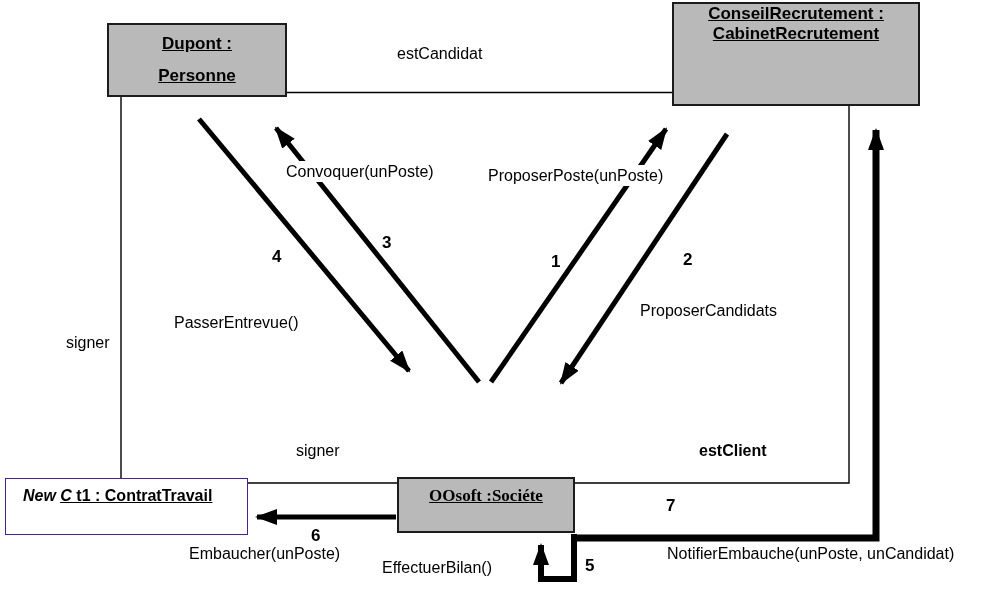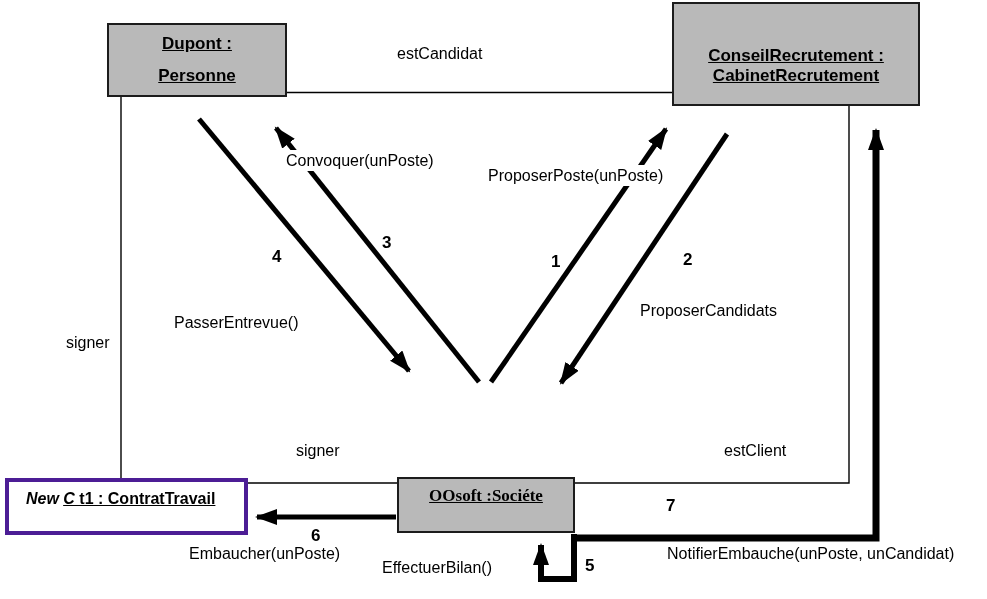--- a/index.html
+++ b/index.html
@@ -15,25 +15,25 @@
     position:absolute;
     background:var(--box-fill,#b9b9b9);
     border:2px solid var(--box-border,#1c1c1c);
     box-sizing:border-box;
     display:flex;flex-direction:column;align-items:center;
     font-weight:bold;font-size:17px;color:#000;
     z-index:1;
   }
   .obox .ln{text-decoration:underline;white-space:nowrap;}
   #box-personne{left:107px;top:23px;width:180px;height:74px;justify-content:space-between;padding:9px 10px;}
-  #box-cabinet{left:672px;top:2px;width:248px;height:104px;justify-content:flex-start;padding-top:42px;line-height:20px;}
+  #box-cabinet{left:672px;top:2px;width:248px;height:104px;justify-content:flex-start;line-height:20px;}
   #box-societe{left:397px;top:477px;width:178px;height:56px;justify-content:flex-start;padding-top:7px;font-family:Liberation Serif, serif;}
   #box-contrat{
     left:5px;top:478px;width:243px;height:57px;
-    background:#ffffff;border:4px solid #4c1d95;
+    background:#ffffff;border:1px solid #4c1d95;
     align-items:flex-start;padding:8px 0 0 17px;font-size:16px;
     white-space:nowrap;
   }
   #box-contrat .it{font-style:italic;}
   #box-contrat .ug{text-decoration:underline;}
   #box-contrat .ug .it{text-decoration:underline;}
   
   #wires{position:absolute;left:0;top:0;z-index:2;pointer-events:none;}
   
   .lbl{
@@ -86,23 +86,23 @@
     <line x1="491" y1="382" x2="666" y2="129" stroke="#000" stroke-width="5" marker-end="url(#ah)"></line>
     <line x1="727" y1="134" x2="561" y2="383" stroke="#000" stroke-width="5" marker-end="url(#ah)"></line>
     <line x1="396" y1="517" x2="257" y2="517" stroke="#000" stroke-width="5" marker-end="url(#ah)"></line>
     <polyline points="574,534 574,579 541,579 541,545" fill="none" stroke="#000" stroke-width="6" marker-end="url(#ah)"></polyline>
     <polyline points="576,538 876,538 876,130" fill="none" stroke="#000" stroke-width="7" marker-end="url(#ah)"></polyline>
   </svg>
 
   <div class="lbl" style="left:397px;top:44px;">estCandidat</div>
   <div class="lbl" style="left:66px;top:333px;">signer</div>
   <div class="lbl" style="left:296px;top:441px;">signer</div>
-  <div class="lbl" style="left:724px;top:441px;">estClient</div>
+  <div class="lbl" style="left:699px;top:441px;font-weight:bold;">estClient</div>
 
-  <div class="lbl mask" style="left:283px;top:150px;">Convoquer(unPoste)</div>
+  <div class="lbl mask" style="left:283px;top:161px;">Convoquer(unPoste)</div>
   <div class="lbl mask" style="left:485px;top:165px;">ProposerPoste(unPoste)</div>
   <div class="lbl" style="left:174px;top:313px;">PasserEntrevue()</div>
   <div class="lbl" style="left:640px;top:301px;">ProposerCandidats</div>
   <div class="lbl" style="left:189px;top:544px;">Embaucher(unPoste)</div>
   <div class="lbl" style="left:382px;top:558px;">EffectuerBilan()</div>
   <div class="lbl" style="left:667px;top:544px;">NotifierEmbauche(unPoste, unCandidat)</div>
 
   <div class="lbl num" style="left:551px;top:252px;">1</div>
   <div class="lbl num" style="left:683px;top:250px;">2</div>
   <div class="lbl num" style="left:382px;top:233px;">3</div>

